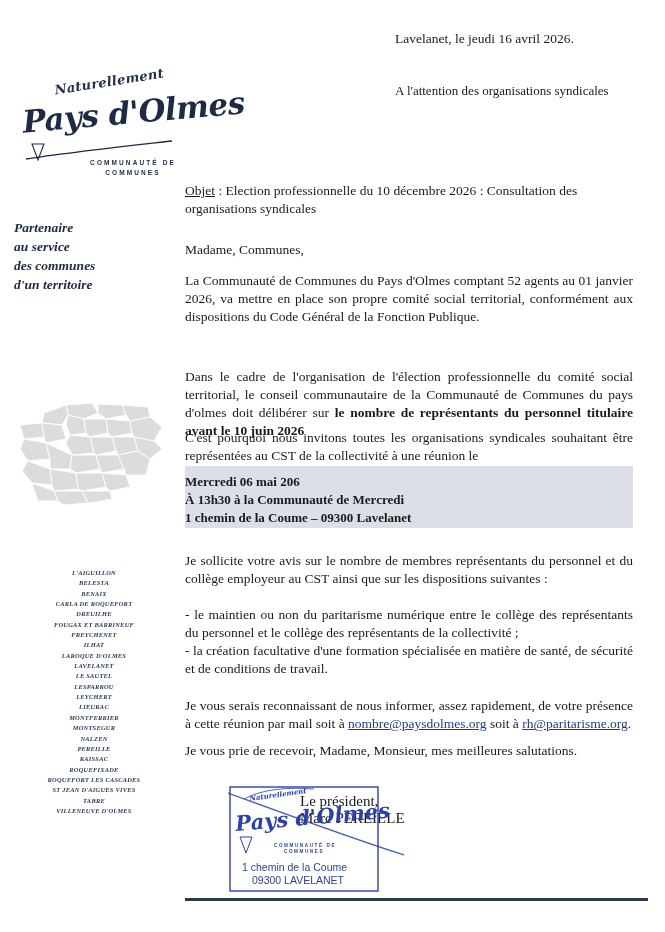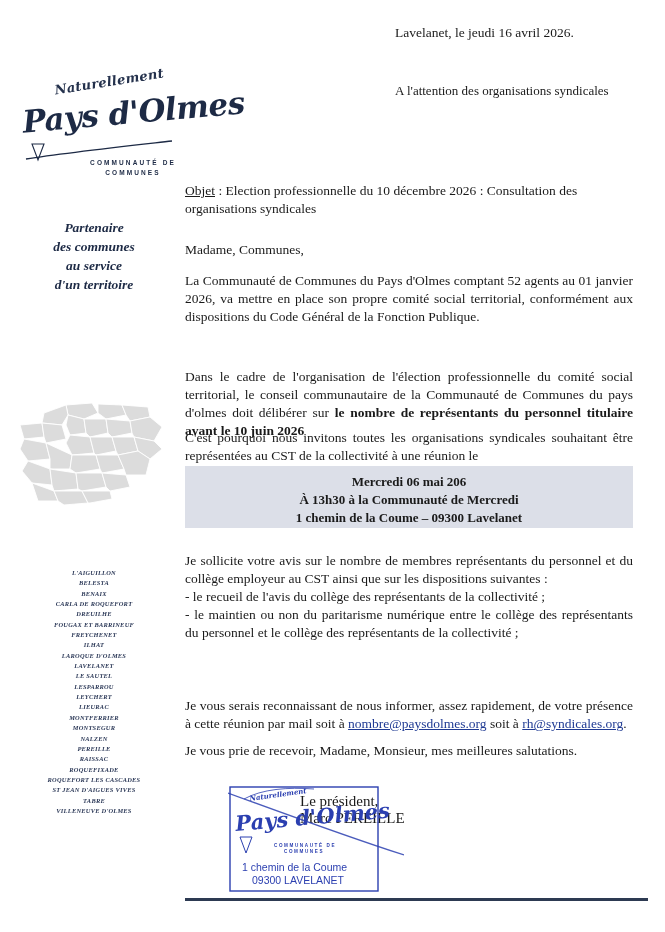--- a/index.html
+++ b/index.html
@@ -41,21 +41,21 @@
   .logo-sub{
     position:absolute;left:66px;top:86px;
     font-family:"Liberation Sans", sans-serif;
     font-size:6.5px;font-weight:bold;color:#1d2a45;
     letter-spacing:2.1px;line-height:10px;
     text-align:center;width:90px;
   }
 
   .tagline{
     position:absolute;left:14px;top:218px;width:160px;
-    text-align:center;
+    text-align:left;
     font-family:"Liberation Serif", serif;
     font-style:italic;font-weight:bold;
     font-size:13.5px;line-height:19px;
     color:#1d2a45;
   }
 
   .map-wrap{position:absolute;left:14px;top:403px;width:160px;height:112px;}
 
   .commune-list{
     position:absolute;left:8px;top:568px;width:172px;
@@ -65,21 +65,21 @@
     font-size:6.4px;line-height:10.35px;
     color:#2b3857;
     letter-spacing:0.25px;
   }
   .commune-list div{white-space:nowrap;}
 
   
   .main{position:absolute;left:185px;top:0;width:480px;height:932px;}
 
   .date-line{
-    position:absolute;left:210px;top:25px;
+    position:absolute;left:210px;top:31px;
     font-size:13.5px;
     white-space:nowrap;
   }
   .attn-line{
     position:absolute;left:210px;top:83px;
     font-size:13px;
     white-space:nowrap;
   }
 
   .objet{
@@ -99,21 +99,21 @@
   .p3{top:429px;}
   .p4{top:552px;}
   .p5{top:697px;}
   .p6{top:742px;}
 
   .para b{font-weight:bold;}
 
   .meeting-box{
     position:absolute;left:0px;top:466px;width:448px;height:62px;
     background:#dcdfe8;
-    text-align:center;
+    text-align:left;
     font-size:13px;font-weight:bold;line-height:18px;
     padding-top:7px;
     box-sizing:border-box;
   }
 
   .mail{color:#1f3a93;text-decoration:underline;}
   .sig-text{
     position:absolute;left:300px;top:793px;
     font-size:15px;line-height:17px;
     white-space:nowrap;
@@ -151,22 +151,22 @@
         <path d="M8 4 L20 4 L14 20 Z" fill="none" stroke="#1d2a45" stroke-width="1.1"></path>
       </svg>
       <div class="logo-sub">
         <span>COMMUNAUTÉ DE</span><br>
         <span>COMMUNES</span>
       </div>
     </div>
 
     <div class="tagline">
       <div>Partenaire</div>
+      <div>au service</div>
       <div>des communes</div>
-      <div>au service</div>
       <div>d'un territoire</div>
     </div>
 
     <div class="map-wrap">
       <svg viewBox="0 0 160 112" width="160" height="112">
         <g fill="#dcdcdc" stroke="#ffffff" stroke-width="0.9">
           <path d="M52 2 L78 0 L84 10 L70 16 L54 12 Z"></path>
           <path d="M84 1 L108 2 L112 12 L92 16 L84 10 Z"></path>
           <path d="M108 2 L134 4 L136 14 L116 18 L112 12 Z"></path>
           <path d="M30 10 L52 2 L54 12 L48 22 L28 20 Z"></path>
@@ -240,25 +240,26 @@
     <div class="para p3">C'est pourquoi nous invitons toutes les organisations syndicales souhaitant être représentées au CST de la collectivité à une réunion le</div>
 
     <div class="meeting-box">
       <div>Mercredi 06 mai 206</div>
       <div>À 13h30 à la Communauté de Mercredi</div>
       <div>1 chemin de la Coume – 09300 Lavelanet</div>
     </div>
 
     <div class="para p4">
       <span>Je sollicite votre avis sur le nombre de membres représentants du personnel et du collège employeur au CST ainsi que sur les dispositions suivantes :</span><br>
-      <span>- le recueil de l'avis du collège des représentants de la collectivité ;</span><br>
+      <br>
       <span>- le maintien ou non du paritarisme numérique entre le collège des représentants du personnel et le collège des représentants de la collectivité ;</span><br>
-    </div>
-
-    <div class="para p5"><span>Je vous serais reconnaissant de nous informer, assez rapidement, de votre présence à cette réunion par mail soit à </span><a class="mail" href="#">nombre@paysdolmes.org</a><span> soit à </span><a class="mail" href="#">rh@syndicales.org</a><span>.</span></div>
+      <span>- la création facultative d'une formation spécialisée en matière de santé, de sécurité et de conditions de travail.</span>
+    </div>
+
+    <div class="para p5"><span>Je vous serais reconnaissant de nous informer, assez rapidement, de votre présence à cette réunion par mail soit à </span><a class="mail" href="#">nombre@paysdolmes.org</a><span> soit à </span><a class="mail" href="#">rh@paritarisme.org</a><span>.</span></div>
 
     <div class="para p6">Je vous prie de recevoir, Madame, Monsieur, mes meilleures salutations.</div>
   </div>
 
   <div class="sig-text">
     <div>Le président,</div>
     <div>Marc PEREILLE</div>
   </div>
 
   <svg class="stamp" viewBox="0 0 176 108">

